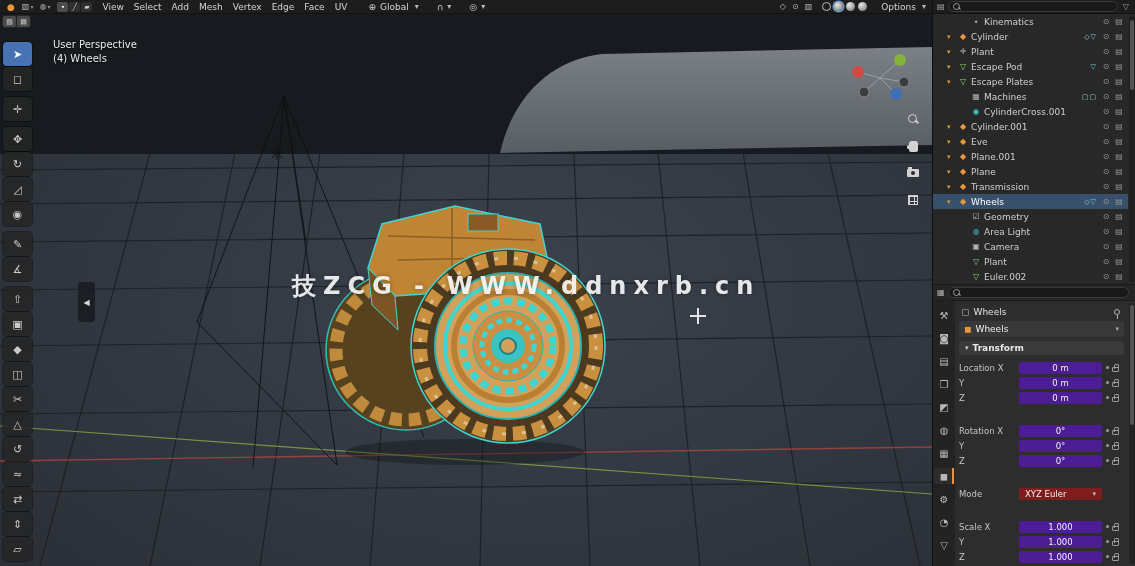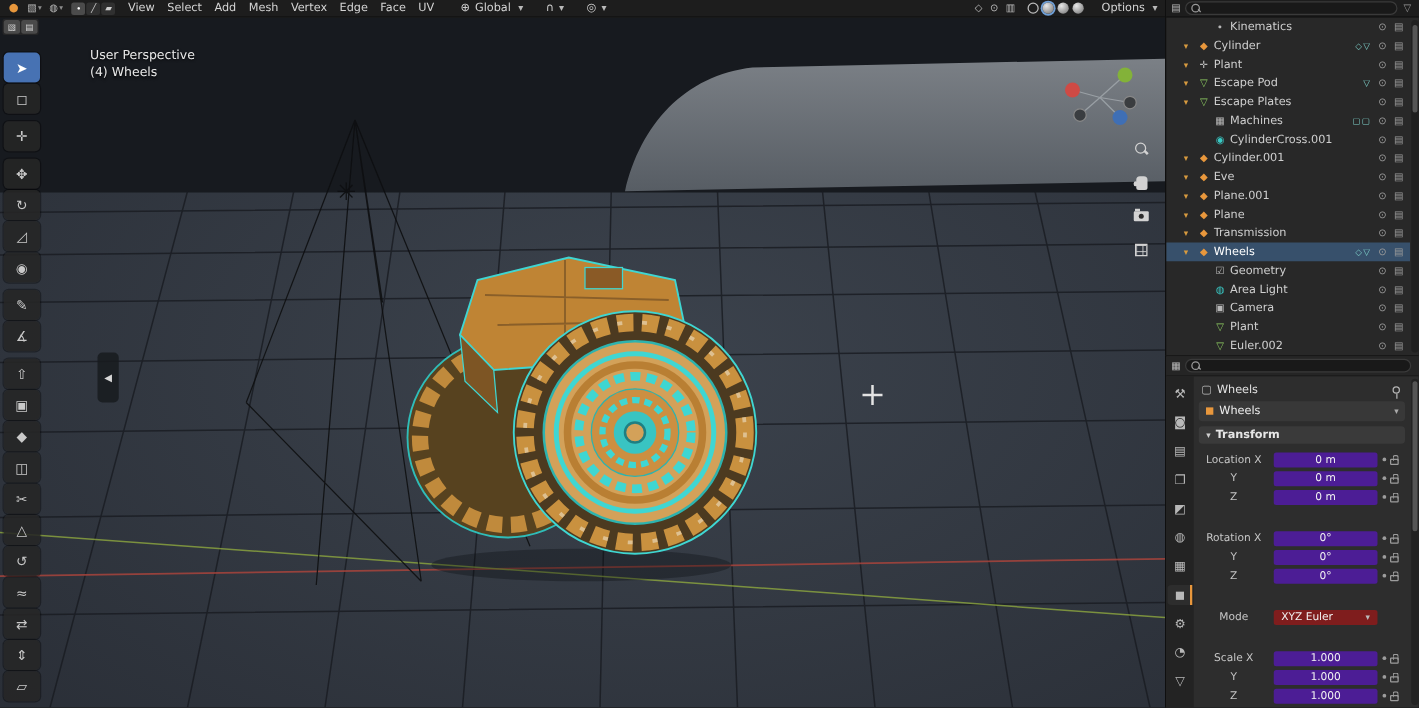--- a/index.html
+++ b/index.html
@@ -25,21 +25,21 @@
   .shball{width:9px;height:9px;border-radius:50%;background:radial-gradient(circle at 35% 30%,#e9e9e9,#6c6c6c)}
   .shball.wire{background:none;border:1.5px solid #bdbdbd}
   .shball.on{box-shadow:0 0 0 1.5px #6f9fd6}
 
   
   .viewport{position:absolute;left:0;top:14px;width:932px;height:552px;overflow:hidden;background:#262a31}
   .scene{position:absolute;left:0;top:0}
   .vp-widget{position:absolute;left:2px;top:1px;height:13px;display:flex;gap:1px;background:rgba(40,40,40,.85);
     border-radius:2px;padding:1px;z-index:5}
   .vp-widget span{width:13px;height:11px;background:#4a4a4a;border-radius:2px;display:flex;align-items:center;justify-content:center;font-size:7px;color:#d6d6d6}
-  .vp-text{position:absolute;left:72px;top:24px;color:#e9e9e9;font-size:10px;line-height:14px;text-shadow:0 1px 2px rgba(0,0,0,.8);z-index:5}
+  .vp-text{position:absolute;left:53px;top:24px;color:#e9e9e9;font-size:10px;line-height:14px;text-shadow:0 1px 2px rgba(0,0,0,.8);z-index:5}
   .watermark{position:absolute;left:292px;top:256px;font-size:24px;font-weight:700;letter-spacing:7px;
     color:rgba(252,252,252,.9);text-shadow:0 0 5px rgba(0,0,0,.35);z-index:6;white-space:nowrap}
   .crosshair{position:absolute;left:690px;top:294px;width:16px;height:16px;z-index:6}
   .crosshair::before{content:"";position:absolute;left:7px;top:0;width:1.5px;height:16px;background:#e3e3e3}
   .crosshair::after{content:"";position:absolute;left:0;top:7px;width:16px;height:1.5px;background:#e3e3e3}
   .sidebar-tab{position:absolute;left:78px;top:268px;width:17px;height:40px;background:rgba(24,27,31,.85);
     border-radius:4px;display:flex;align-items:center;justify-content:center;color:#d8d8d8;font-size:8px;z-index:6}
 
   
   .toolbar{position:absolute;left:3px;top:28px;width:30px;display:flex;flex-direction:column;gap:1px;z-index:6}
@@ -100,21 +100,21 @@
   .obj-ic{font-size:9px}
   .pin-icon{width:6px;height:6px;border:1.2px solid #b5b5b5;border-radius:50%;position:relative;margin-left:auto;margin-right:2px}
   .pin-icon::after{content:"";position:absolute;left:2px;top:5px;width:1.2px;height:4px;background:#b5b5b5}
   .crumb-row{height:16px;background:#383838;border-radius:3px;display:flex;align-items:center;gap:4px;padding:0 5px;margin:1px 2px;color:#eee}
   .crumb-car{margin-left:auto;color:#aaa;font-size:7px}
   .section-hdr{height:14px;background:#3a3a3a;border-radius:3px;display:flex;align-items:center;gap:4px;padding:0 6px;margin:4px 2px 3px 2px;color:#e6e6e6;font-weight:700}
   .sec-car{font-size:7px;color:#cfcfcf}
   .tf-list{padding:1px 2px}
   .tf-row{height:13px;display:flex;align-items:center;gap:4px;margin:2px 0}
   .tf-row.gap{margin-top:20px}
-  .tf-label{width:56px;text-align:center;color:#c6c6c6;flex:0 0 auto;font-size:8.5px}
+  .tf-label{width:56px;text-align:left;color:#c6c6c6;flex:0 0 auto;font-size:8.5px}
   .tf-value{flex:1;height:12px;background:#4c1d95;border-radius:2px;display:flex;align-items:center;justify-content:center;
     color:#f2f2f2;font-size:8.5px}
   .tf-row.dropdown .tf-value{background:#7f1d1d;justify-content:flex-start;padding:0 6px}
   .tf-row.dropdown .tf-value::after{content:"▾";margin-left:auto;color:#bbb;font-size:7px}
   .tf-icons{display:flex;align-items:center;gap:3px;width:18px;flex:0 0 auto}
   .dot{width:3px;height:3px;border-radius:50%;background:#9c9c9c}
   .lock-icon{width:7px;height:5px;border:1px solid #9c9c9c;border-radius:1px;position:relative;margin-top:3px}
   .lock-icon::before{content:"";position:absolute;left:1px;top:-4px;width:3px;height:4px;border:1px solid #9c9c9c;border-bottom:none;border-radius:2px 2px 0 0}
   .tf-row.dropdown .tf-icons{visibility:hidden}
   .pscroll{position:absolute;right:0;top:18px;width:6px;bottom:2px;background:#222;border-radius:3px}
@@ -320,20 +320,21 @@
 
         <div class="tool">
           <span class="tglyph">▱</span>
         </div>
       </div>
 
     <div class="sidebar-tab">
       <span>◀</span>
     </div>
 
+    <div class="watermark">技ZCG - WWW.ddnxrb.cn</div>
     <div class="crosshair"></div>
 
     <div class="gizmo">
       <svg width="72" height="60">
         <g stroke="#9aa0a5" stroke-width="1">
           <line x1="36" y1="30" x2="14" y2="24"></line>
             <line x1="36" y1="30" x2="56" y2="12"></line>
           <line x1="36" y1="30" x2="52" y2="46"></line>
             <line x1="36" y1="30" x2="60" y2="34"></line>
           <line x1="36" y1="30" x2="20" y2="44"></line>

